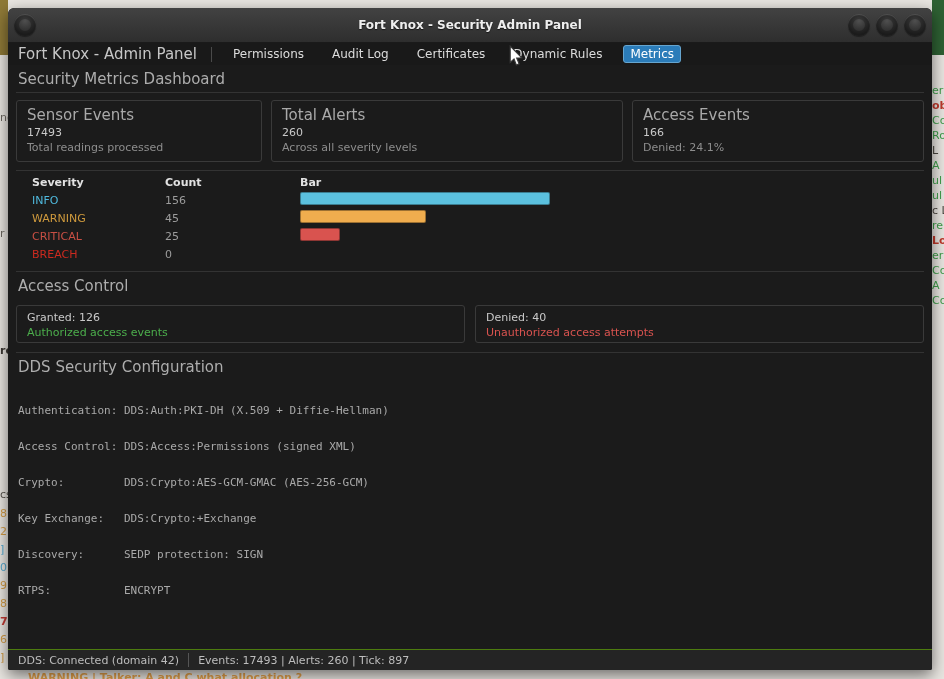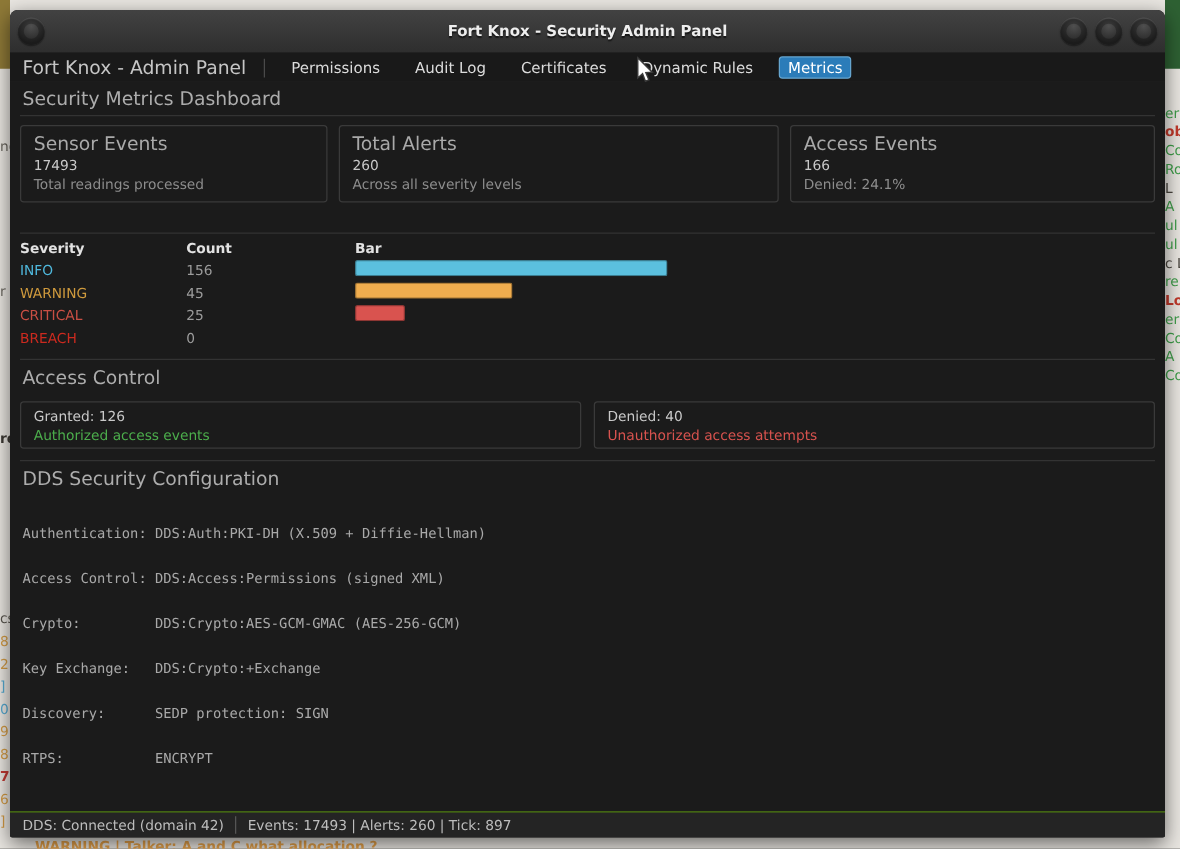--- a/index.html
+++ b/index.html
@@ -39,28 +39,28 @@
   .nav-sep{width:1px;height:15px;background:#4a4a4a;}
   .tab{font-size:12px;color:#dcdcdc;padding:2px 7px;border-radius:3px;cursor:default;white-space:nowrap;}
   .tab.active{background:#2b7cb9;border:1px solid #66a5cf;color:#ffffff;padding:1px 6px;}
 
   
   .content{position:absolute;top:57px;bottom:20px;left:0;right:0;padding:0 8px;background:#1b1b1b;}
   .section-h{font-size:15px;color:#adadad;padding:5px 2px 4px;}
   .hdr-line{border-bottom:1px solid #333;}
   .section{border-top:1px solid #333;margin-top:6px;}
 
-  .cards-row{display:flex;gap:9px;margin:7px 0 24px;}
+  .cards-row{display:flex;gap:9px;margin:7px 0 8px;}
   .metric-card{border:1px solid #3a3a3a;border-radius:3px;padding:5px 10px 7px;height:48px;}
   .metric-card.c0{width:224px;} .metric-card.c1{width:330px;} .metric-card.c2{flex:1;}
   .card-title{font-size:15px;color:#a9a9a9;}
   .card-value{font-size:11px;color:#c9c9c9;margin-top:2px;}
   .card-desc{font-size:11px;color:#8d8d8d;margin-top:2px;}
 
-  .sev-table{margin:2px 0 8px;}
+  .sev-table{margin:2px 16px 8px;}
   .sev-row{display:grid;grid-template-columns:133px 135px 1fr;align-items:center;height:18px;font-size:11px;}
   .sev-row.head{font-weight:bold;color:#e2e2e2;}
   .sev-count{color:#9c9c9c;}
   .sev-bar{height:13px;border-radius:2px;border:1px solid rgba(0,0,0,.35);box-sizing:border-box;}
 
   .access-row{display:flex;gap:10px;margin:6px 0 9px;}
   .access-card{flex:1;border:1px solid #3a3a3a;border-radius:3px;padding:5px 10px;height:26px;}
   .access-l1{font-size:11px;color:#c9c9c9;}
   .access-l2{font-size:11px;margin-top:2px;}
 

